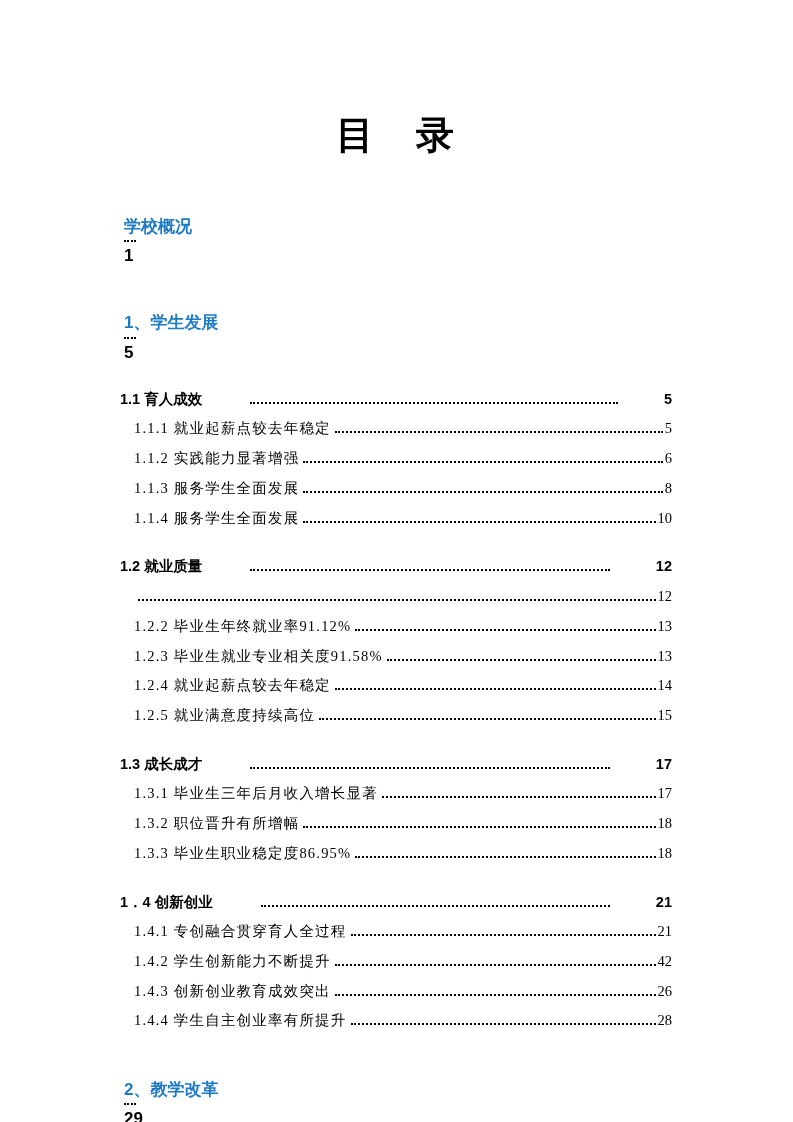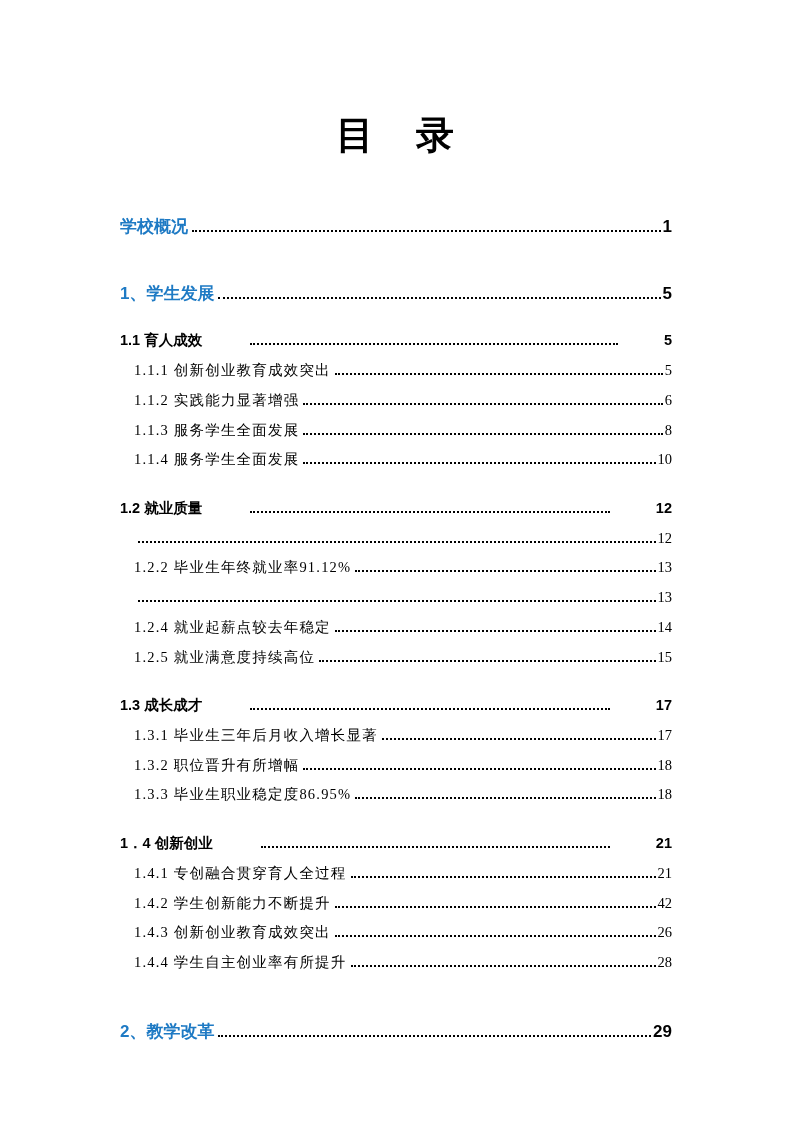--- a/index.html
+++ b/index.html
@@ -37,20 +37,21 @@
     border-bottom: 2px dotted #000000;
   }
   .toc-page { white-space: nowrap; }
 
   .lv-chapter {
     margin-top: 40px;
     font-family: "Liberation Sans", sans-serif;
     font-weight: bold;
     font-size: 17px;
     line-height: 1.6;
+    flex-direction: column;
   }
   .lv-chapter .toc-label { color: var(--accent, #1E7AC4); }
   .lv-chapter .toc-page { color: #000000; }
 
   .lv-section {
     margin-top: 19px;
     font-family: "Liberation Sans", sans-serif;
     font-weight: bold;
     font-size: 14.5px;
     line-height: 2.05;
@@ -80,21 +81,21 @@
         <span class="toc-label">1、学生发展</span>
         <span class="leader"></span>
         <span class="toc-page">5</span>
       </div>
       <div class="toc-row lv-section">
         <span class="toc-label">1.1 育人成效</span>
         <span class="leader"></span>
         <span class="toc-page">5</span>
       </div>
       <div class="toc-row lv-item">
-        <span class="toc-label">1.1.1 创新创业教育成效突出</span>
+        <span class="toc-label">1.1.1 就业起薪点较去年稳定</span>
         <span class="leader"></span>
         <span class="toc-page">5</span>
       </div>
       <div class="toc-row lv-item">
         <span class="toc-label">1.1.2 实践能力显著增强</span>
         <span class="leader"></span>
         <span class="toc-page">6</span>
       </div>
       <div class="toc-row lv-item">
         <span class="toc-label">1.1.3 服务学生全面发展</span>
@@ -114,20 +115,21 @@
       <div class="toc-row lv-item">
         <span class="leader"></span>
         <span class="toc-page">12</span>
       </div>
       <div class="toc-row lv-item">
         <span class="toc-label">1.2.2 毕业生年终就业率91.12%</span>
         <span class="leader"></span>
         <span class="toc-page">13</span>
       </div>
       <div class="toc-row lv-item">
+        <span class="toc-label">1.2.3 毕业生就业专业相关度91.58%</span>
         <span class="leader"></span>
         <span class="toc-page">13</span>
       </div>
       <div class="toc-row lv-item">
         <span class="toc-label">1.2.4 就业起薪点较去年稳定</span>
         <span class="leader"></span>
         <span class="toc-page">14</span>
       </div>
       <div class="toc-row lv-item">
         <span class="toc-label">1.2.5 就业满意度持续高位</span>

